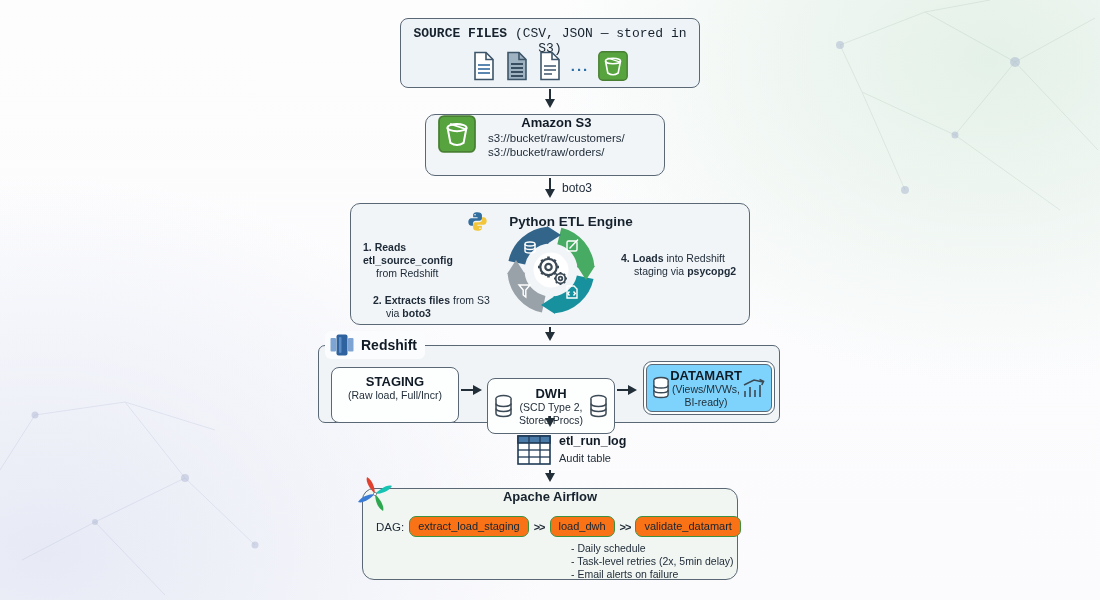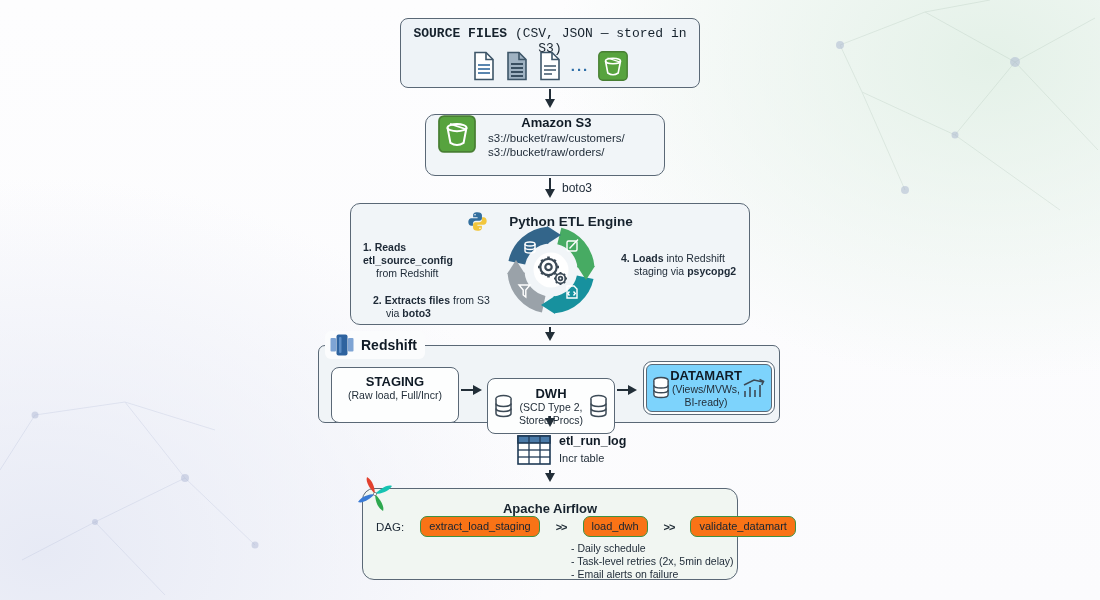--- a/index.html
+++ b/index.html
@@ -77,22 +77,22 @@
     display:flex; align-items:center; justify-content:space-between; padding:16px 5px; background:#7dd3fc; }
   #datamart-center { text-align:center; }
 
   
   #runlog { position:absolute; left:516px; top:432px; display:flex; align-items:center; gap:7px; }
   #runlog-text .title { font-size:12.5px; display:block; }
   #runlog-text .sub { font-size:11px; }
 
   
   #af-box { left:362px; top:488px; width:376px; height:92px; border-radius:12px; background:#f1f6f2; }
-  #af-title { position:absolute; top:12px; width:100%; text-align:center; font-size:13px; font-weight:bold; }
-  #dag-row { position:absolute; left:13px; top:27px; display:flex; align-items:center; gap:16px; }
+  #af-title { position:absolute; top:0; width:100%; text-align:center; font-size:13px; font-weight:bold; }
+  #dag-row { position:absolute; left:13px; top:27px; display:flex; align-items:center; gap:5px; }
   #dag-label { font-size:11.5px; color:#1d2936; }
   .task-chip { border:1.4px solid #3f9142; border-radius:7px; background:#f97316;
     padding:3px 8px 4px; font-size:11px; color:#152433; white-space:nowrap; }
   .chevrons { font-size:11px; font-weight:bold; color:#222e38; letter-spacing:-1px; }
   #af-notes { position:absolute; left:208px; top:53px; font-size:10.5px; line-height:13px; color:#1d2936; }
 
   svg { display:block; }
 </style>
 </head>
 <body>
@@ -377,21 +377,21 @@
           <g stroke="#1f3a55" stroke-width="1.3">
             <line x1="2" y1="18" x2="34" y2="18"></line>
             <line x1="2" y1="25" x2="34" y2="25"></line>
             <line x1="13" y1="4" x2="13" y2="32"></line>
             <line x1="24" y1="4" x2="24" y2="32"></line>
           </g>
         </svg>
     </span>
     <span id="runlog-text">
       <span class="title">etl_run_log</span>
-      <span class="sub">Incr table</span>
+      <span class="sub">Audit table</span>
     </span>
   </div>
 
   <div class="v-arrow" style="left:549px; top:470px; height:9px;"></div>
 
   <div class="node" id="af-box">
     <div id="af-title">Apache Airflow</div>
     <div id="dag-row">
       <span id="dag-label">DAG:</span>
       <span class="task-chip">extract_load_staging</span>

